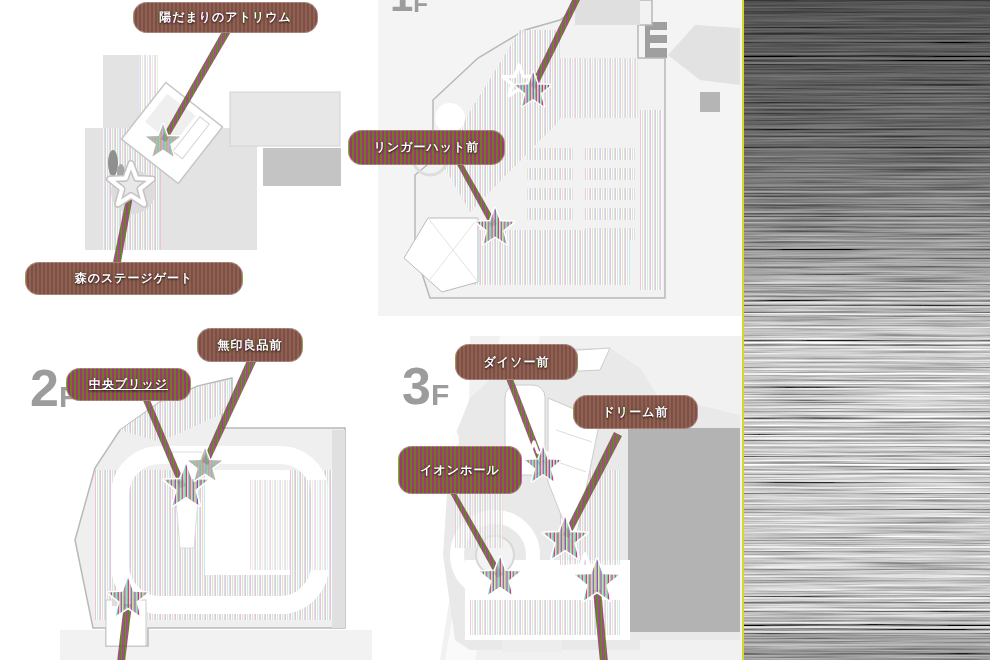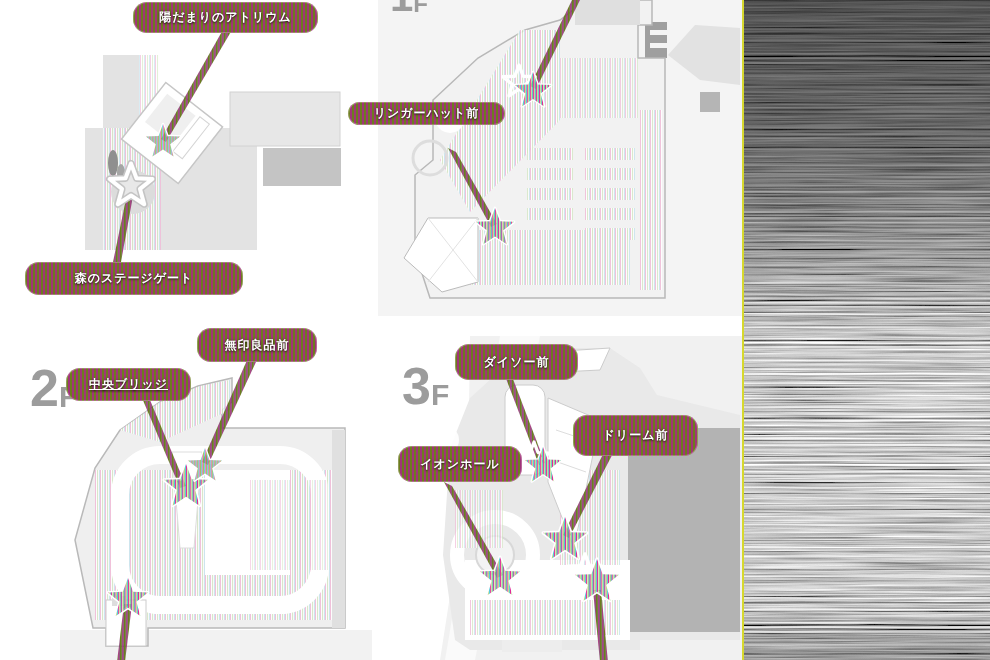--- a/index.html
+++ b/index.html
@@ -204,36 +204,36 @@
     <span class="fl-num">3</span>
       <span class="fl-suf">F</span>
   </div>
 
   <div class="callout" style="left:133px;top:2px;width:185px;height:31px;">
     <span>陽だまりのアトリウム</span>
   </div>
   <div class="callout" style="left:25px;top:262px;width:218px;height:33px;">
     <span>森のステージゲート</span>
   </div>
-  <div class="callout" style="left:348px;top:102px;width:157px;height:23px;border-radius:13px;">
+  <div class="callout" style="left:348px;top:130px;width:157px;height:35px;">
     <span>リンガーハット前</span>
   </div>
   <div class="callout" style="left:66px;top:368px;width:125px;height:33px;text-decoration:underline;">
     <span>中央ブリッジ</span>
   </div>
-  <div class="callout" style="left:197px;top:328px;width:120px;height:34px;">
+  <div class="callout" style="left:197px;top:328px;width:106px;height:34px;">
     <span>無印良品前</span>
   </div>
   <div class="callout" style="left:455px;top:344px;width:123px;height:36px;text-align:right;">
     <span>ダイソー前</span>
   </div>
-  <div class="callout" style="left:573px;top:395px;width:125px;height:41px;margin-top:20px;">
+  <div class="callout" style="left:573px;top:395px;width:125px;height:34px;">
     <span>ドリーム前</span>
   </div>
-  <div class="callout" style="left:398px;top:446px;width:124px;height:36px;">
+  <div class="callout" style="left:398px;top:446px;width:124px;height:48px;">
     <span>イオンホール</span>
   </div>
 
   <div id="noise-strip">
     <svg width="248" height="660">
       <filter id="tvnoise" x="0" y="0" width="100%" height="100%">
         <feTurbulence type="fractalNoise" baseFrequency="0.005 0.45" numOctaves="4" seed="7" stitchTiles="stitch"></feTurbulence>
         <feColorMatrix type="saturate" values="0"></feColorMatrix>
         <feComponentTransfer>
           <feFuncR type="linear" slope="2.4" intercept="-0.65"></feFuncR>

